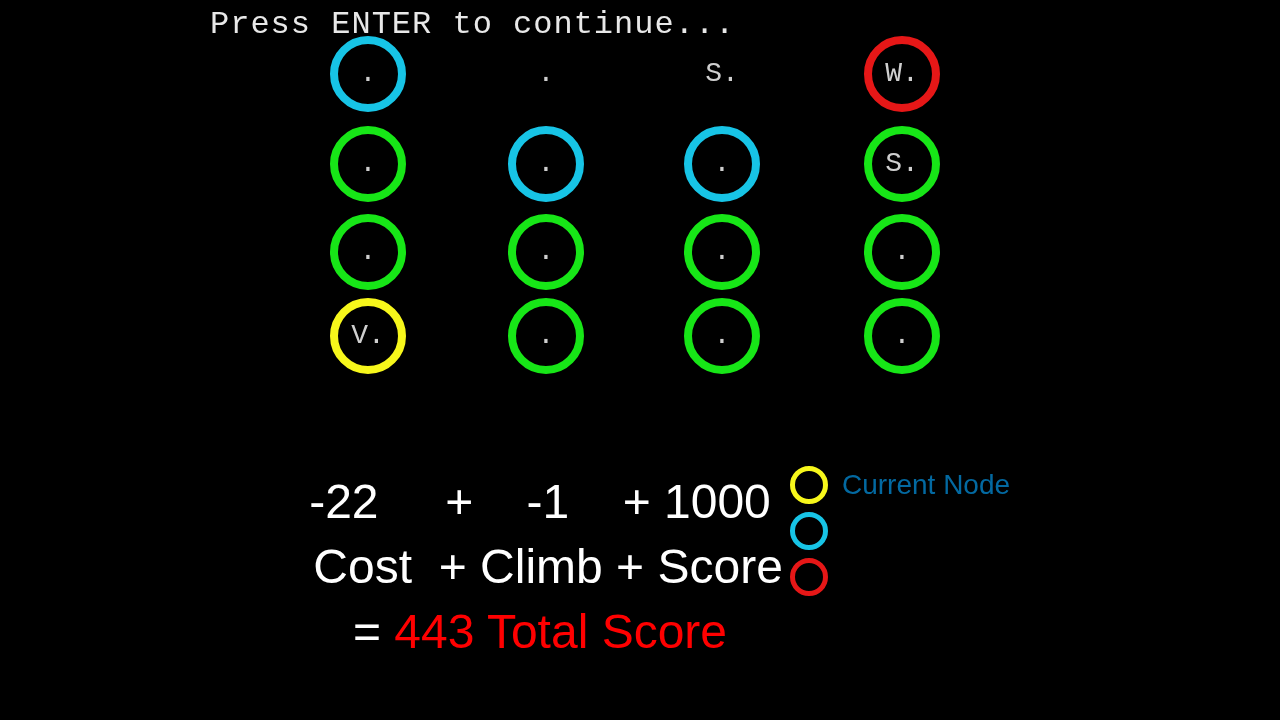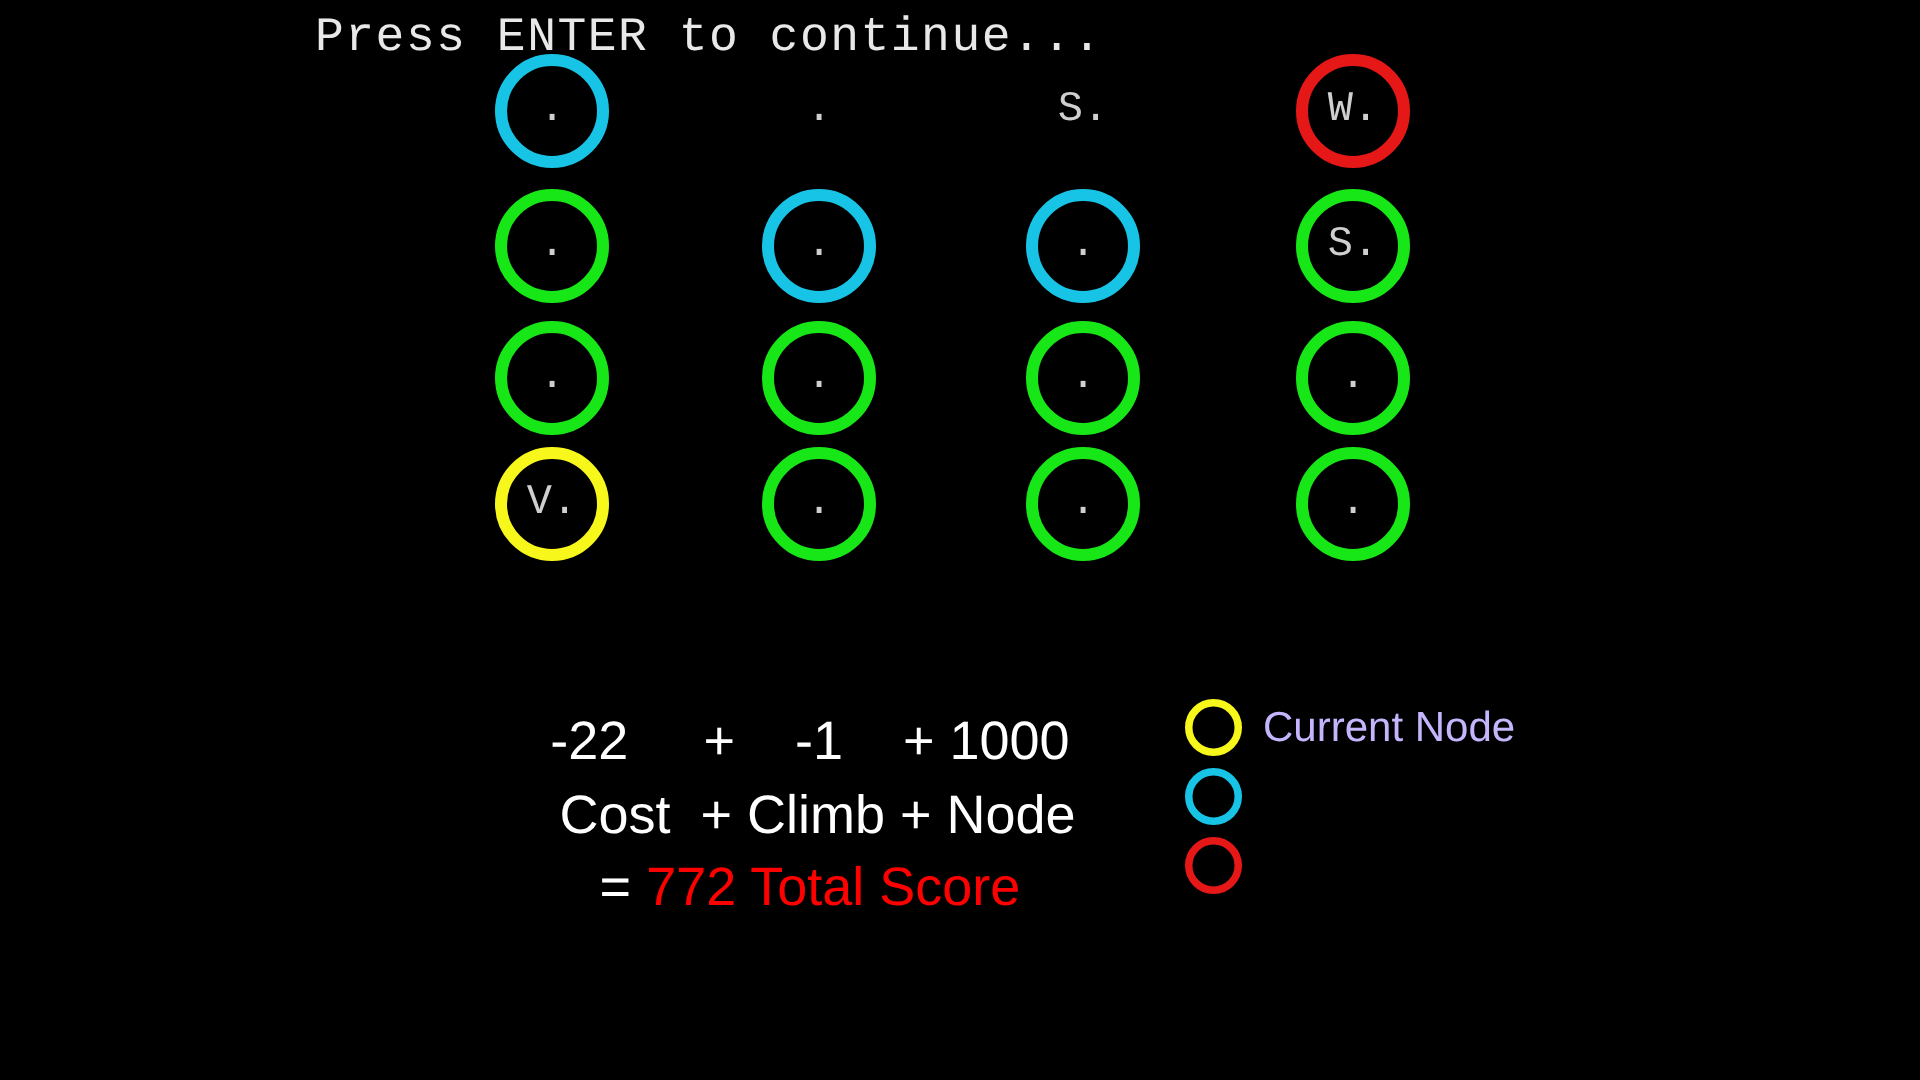--- a/index.html
+++ b/index.html
@@ -55,21 +55,21 @@
   .no-ring     { border: 8px solid transparent; }
 
   
   .formula {
     position: absolute;
     left: 110px;
     top: 470px;
     width: 480px;
     font-family: "Myriad Pro", "Segoe UI", Arial, sans-serif;
     color: #fff;
-    font-size: 36px;
+    font-size: 48px;
     font-weight: 400;
     line-height: 1.35;
   }
   .formula .line { white-space: pre; text-align: center; }
   .formula .result-line { text-align: center; }
   .formula .eq { color: #fff; }
   .formula .score { color: #ff0000; font-weight: 500; }
 
   
   .legend {
@@ -89,21 +89,21 @@
     width: 38px;
     height: 38px;
     border-radius: 50%;
     box-sizing: border-box;
     margin-right: 14px;
   }
   .sw-yellow { border: 5px solid #f7f71b; }
   .sw-green  { border: 5px solid #17e617; }
   .sw-cyan   { border: 5px solid #17c4e6; }
   .sw-red    { border: 5px solid #e61717; }
-  .lg-yellow { color: #c4b5fd; }
+  .lg-yellow { color: #0369a1; }
   .lg-green  { color: #17e617; }
   .lg-cyan   { color: #17c4e6; }
   .lg-red    { color: #e61717; }
 </style>
 </head>
 <body>
 
 <div class="stage">
 
   <div class="prompt-text">Press ENTER to continue...</div>
@@ -154,23 +154,23 @@
       <div class="node ring-green" style="left: 494px; top: 298px;">
         <span class="node-label">.</span>
       </div>
       <div class="node ring-green" style="left: 674px; top: 298px;">
         <span class="node-label">.</span>
       </div>
     </div>
 
   <div class="formula">
     <div class="line">-22     +    -1    + 1000</div>
-    <div class="line"> Cost  + Climb + Node</div>
+    <div class="line"> Cost  + Climb + Score</div>
     <div class="result-line">
-      <span class="eq">= </span><span class="score">772 Total Score</span>
+      <span class="eq">= </span><span class="score">443 Total Score</span>
     </div>
   </div>
 
   <div class="legend">
     <div class="legend-row">
       <div class="legend-swatch sw-yellow"></div>
       <span class="lg-yellow">Current Node</span>
     </div>
     <div class="legend-row">
       <div class="legend-swatch sw-cyan"></div>

